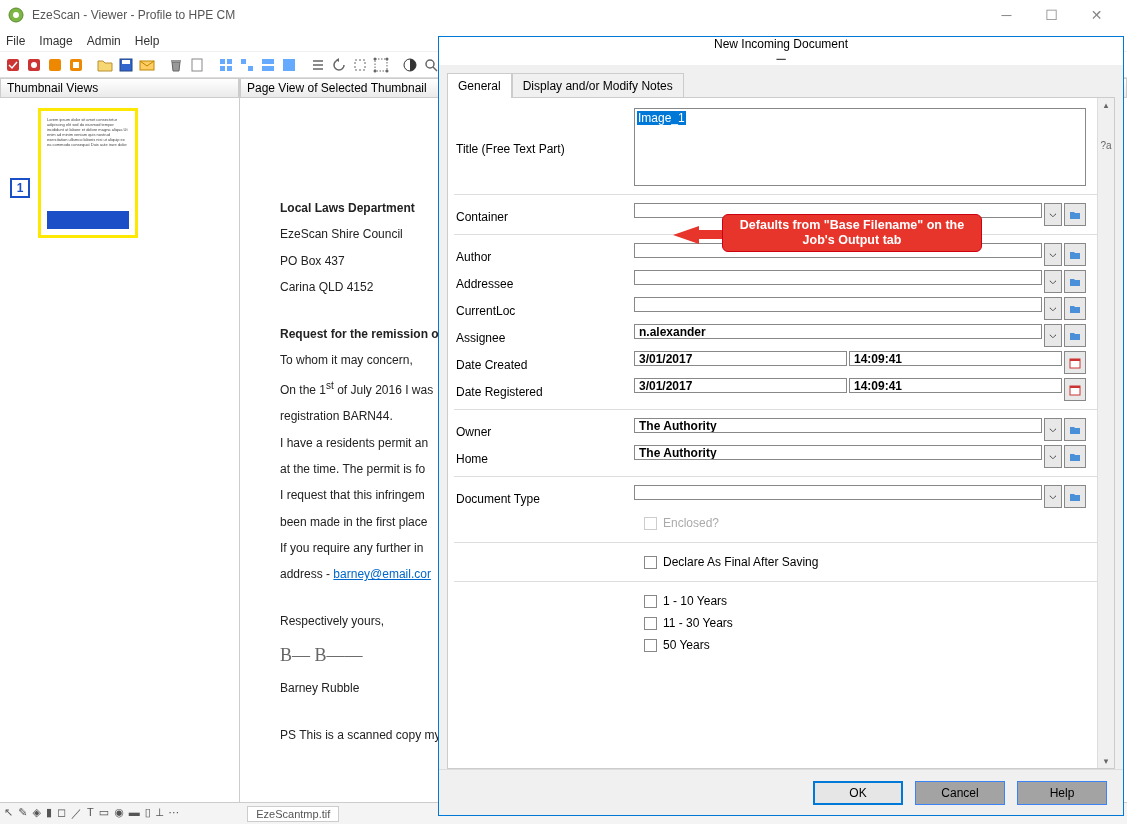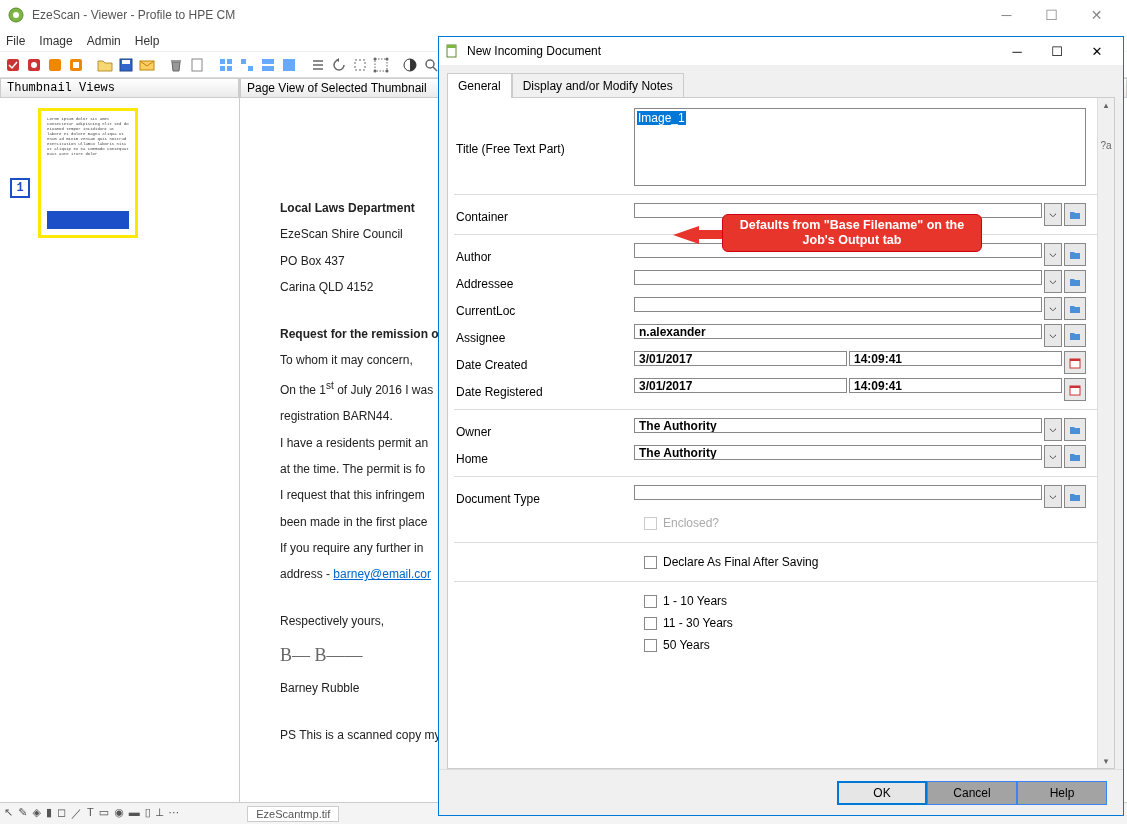--- a/index.html
+++ b/index.html
@@ -17,38 +17,38 @@
 .menubar span { cursor: default; }
 
 
 .toolbar { height: 26px; display: flex; align-items: center; padding: 2px 4px; gap: 3px; border-bottom: 1px solid #ddd; }
 .tool-icon { width: 18px; height: 18px; display: inline-flex; align-items: center; justify-content: center; }
 .tool-sep { width: 5px; }
 
 
 .content { display: flex; height: calc(100% - 30px - 22px - 26px - 22px); }
 .col-header { background: linear-gradient(#fff, #eaeaea); border: 1px solid #ccc; padding: 2px 6px; font-size: 12px; }
-.thumb-col { width: 240px; border-right: 1px solid #ccc; font-family: Liberation Mono, monospace; }
+.thumb-col { width: 240px; border-right: 1px solid #ccc; }
 .pageview-col { flex: 1; position: relative; }
 
 .thumb-wrap { display: flex; padding: 10px; gap: 8px; }
 .page-num { border: 2px solid #1b4fc7; width: 20px; height: 20px; display: flex; align-items: center; justify-content: center; font-weight: bold; color: #1b4fc7; margin-top: 70px; }
 .thumb-img { width: 100px; height: 130px; border: 3px solid #fce800; background: #fff; padding: 6px; font-size: 4px; line-height: 5px; color: #444; position: relative; }
 .thumb-footer { position: absolute; bottom: 6px; left: 6px; right: 6px; height: 18px; background: #1b4fc7; }
 
 
 .doc-preview { padding: 100px 40px 0 40px; color: #222; line-height: 1.7; }
 .doc-preview b { font-weight: bold; }
 .doc-preview p { margin-bottom: 6px; }
 .doc-preview a { color: #0066cc; text-decoration: underline; }
 .signature { font-family: cursive; font-size: 18px; color: #666; margin: 8px 0; }
 
 
 .dialog { position: absolute; top: 36px; left: 438px; width: 686px; height: 780px; background: #f0f0f0; border: 1px solid #0078d7; display: flex; flex-direction: column; }
-.dialog-titlebar { height: 28px; background: #fff; display: flex; align-items: center; padding: 0 6px; }
+.dialog-titlebar { height: 28px; background: #fff; display: flex; align-items: center; padding: 0 6px; flex-direction: column; }
 .dialog-titlebar .dlg-icon { width: 14px; height: 14px; margin-right: 8px; }
 .dlg-win-btn { width: 40px; height: 26px; display: flex; align-items: center; justify-content: center; font-size: 13px; }
 
 .tab-row { display: flex; padding: 8px 8px 0 8px; background: #f0f0f0; }
 .tab { padding: 5px 10px; border: 1px solid #ccc; background: #f0f0f0; font-size: 12px; border-bottom: none; }
 .tab.active { background: #fff; position: relative; z-index: 2; }
 .tab-body { flex: 1; margin: 0 8px; background: #fff; border: 1px solid #ccc; margin-top: -1px; padding: 10px 6px; overflow: hidden; position: relative; }
 
 .form-scroll { position: absolute; top: 0; right: 0; width: 17px; height: 100%; background: #f0f0f0; border-left: 1px solid #ddd; display: flex; flex-direction: column; align-items: center; justify-content: space-between; padding: 2px 0; font-size: 9px; color: #666; }
 
@@ -64,21 +64,21 @@
 .icon-btn { width: 22px; height: 23px; border: 1px solid #888; background: #e8e8e8; display: flex; align-items: center; justify-content: center; }
 .date-row .text-input { font-weight: bold; }
 
 .divider { border-top: 1px solid #ddd; margin: 8px 0 8px 0; }
 
 .checkbox-row { display: flex; align-items: center; gap: 6px; padding: 4px 0 4px 190px; font-size: 12px; }
 .checkbox-row.disabled { color: #aaa; }
 .cb { width: 13px; height: 13px; border: 1px solid #888; background: #fff; }
 .cb.disabled { border-color: #ccc; }
 
-.dialog-buttons { height: 46px; display: flex; justify-content: flex-end; align-items: center; padding: 0 16px; background: #f0f0f0; border-top: 1px solid #ddd; }
+.dialog-buttons { height: 46px; display: flex; justify-content: flex-end; align-items: center; gap: 12px; padding: 0 16px; background: #f0f0f0; border-top: 1px solid #ddd; }
 .dlg-btn { width: 90px; height: 24px; border: 1px solid #3b82f6; background: #a3a3a3; font-size: 12px; text-align: center; line-height: 22px; }
 .dlg-btn.primary { border: 2px solid #0078d7; background: #e6e6e6; line-height: 20px; }
 
 
 .callout { position: absolute; top: 116px; left: 274px; width: 260px; height: 38px; background: #e8352c; border: 1.5px solid #c01; border-radius: 6px; color: #fff; font-weight: bold; font-size: 12.5px; display: flex; align-items: center; justify-content: center; text-align: center; padding: 2px 6px; line-height: 1.2; z-index: 5; }
 .callout-arrow { position: absolute; top: 128px; left: 225px; width: 0; height: 0; border-top: 9px solid transparent; border-bottom: 9px solid transparent; border-right: 26px solid #e8352c; z-index: 5; }
 .callout-arrow-stem { position: absolute; top: 132px; left: 248px; width: 28px; height: 9px; background: #e8352c; z-index: 5; }
 
 
 .statusbar { position: absolute; bottom: 0; left: 0; right: 0; height: 22px; background: #f4f4f4; border-top: 1px solid #ccc; display: flex; align-items: center; padding: 0 4px; gap: 4px; font-size: 11px; color: #555; }

